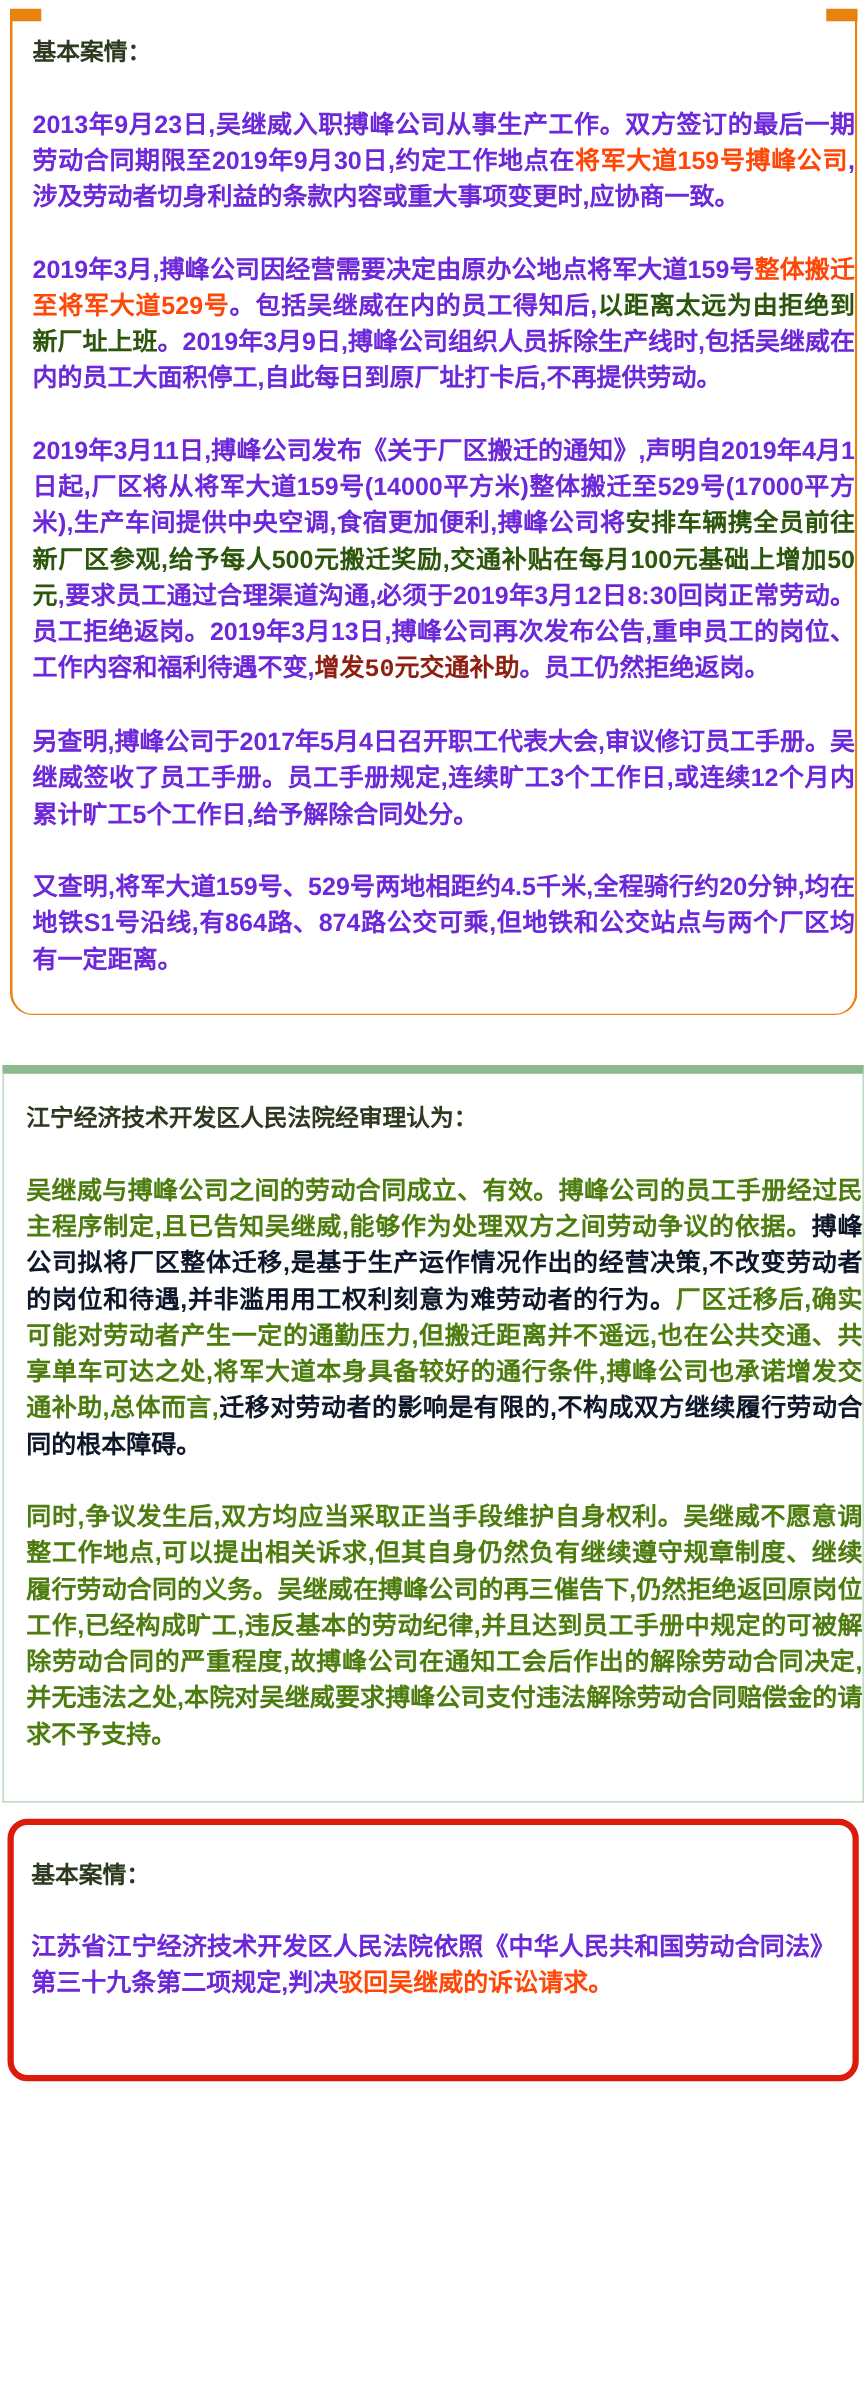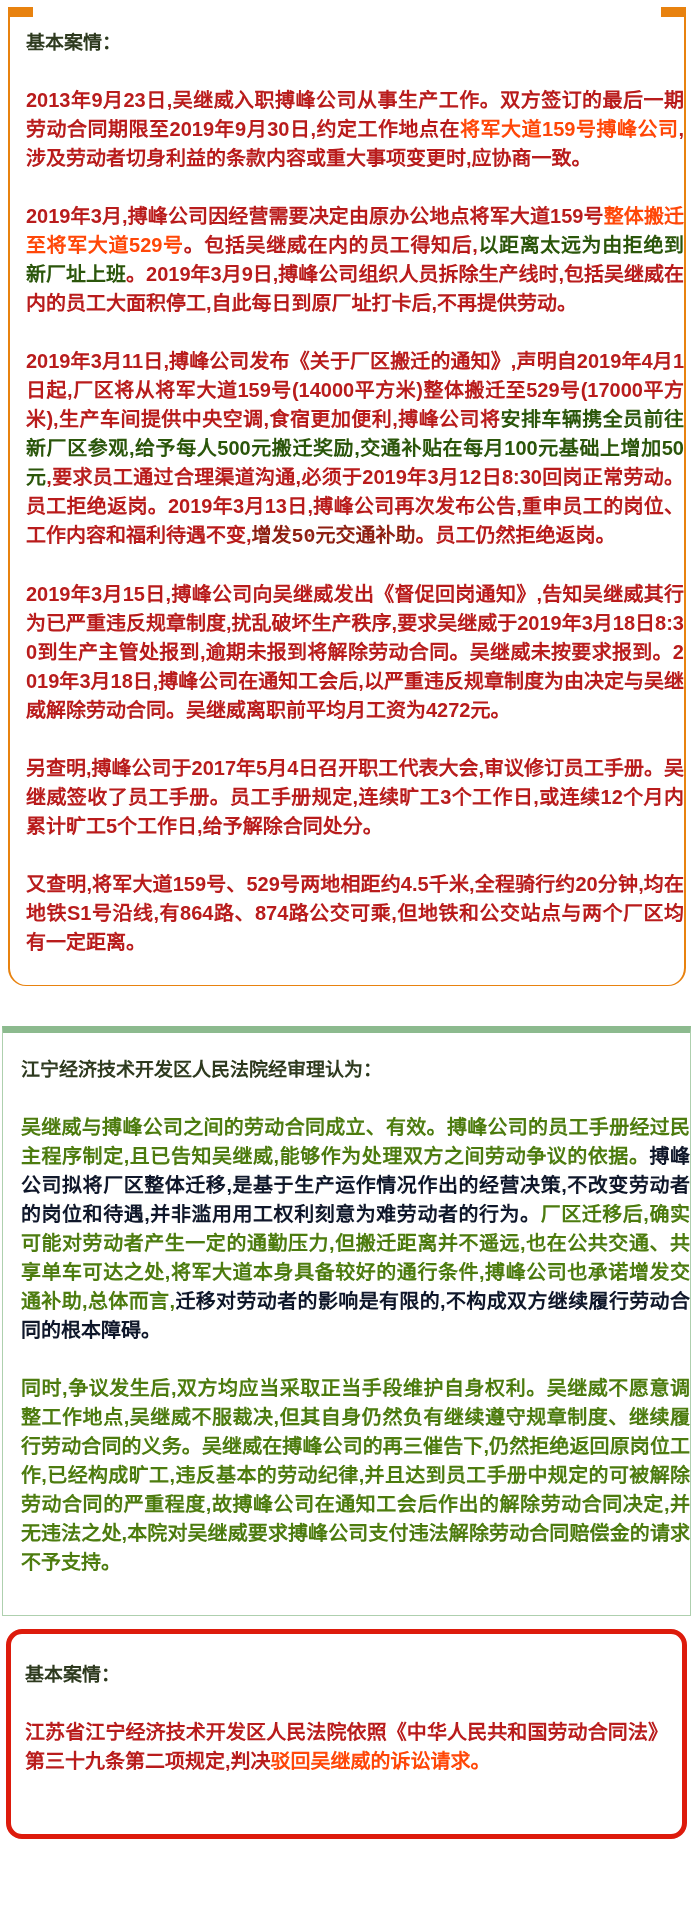--- a/index.html
+++ b/index.html
@@ -52,51 +52,50 @@
 
   .para {
     margin: 29px 0 0 0;
     font-size: 20px;
     line-height: 29px;
     text-align: justify;
     word-break: break-all;
   }
 
   
-  .run-g  { color: #b91c1c; }           
+  .run-g  { color: #6d28d9; }           
   .run-gb { color: #2b560b; }           
   .run-r  { color: #ff4708; }           
   .run-m  { color: #8e2012; font-family: Liberation Mono, monospace; }           
   .run-o  { color: #4d7c0f; }           
   .run-b  { color: #0f172a; }           
 </style>
 </head>
 <body>
 
 <div class="page">
 
   <section class="facts-box">
     <span class="corner corner-tl"></span>
     <span class="corner corner-tr"></span>
     <h2 class="section-title">基本案情：</h2>
     <div>
         <p class="para"><span class="run-g">2013年9月23日,吴继威入职搏峰公司从事生产工作。双方签订的最后一期劳动合同期限至2019年9月30日,约定工作地点在</span><span class="run-r">将军大道159号搏峰公司</span><span class="run-g">,涉及劳动者切身利益的条款内容或重大事项变更时,应协商一致。</span></p>
         <p class="para"><span class="run-g">2019年3月,搏峰公司因经营需要决定由原办公地点将军大道159号</span><span class="run-r">整体搬迁至将军大道529号</span><span class="run-g">。包括吴继威在内的员工得知后,</span><span class="run-gb">以距离太远为由拒绝到新厂址上班</span><span class="run-g">。2019年3月9日,搏峰公司组织人员拆除生产线时,包括吴继威在内的员工大面积停工,自此每日到原厂址打卡后,不再提供劳动。</span></p>
         <p class="para"><span class="run-g">2019年3月11日,搏峰公司发布《关于厂区搬迁的通知》,声明自2019年4月1日起,厂区将从将军大道159号(14000平方米)整体搬迁至529号(17000平方米),生产车间提供中央空调,食宿更加便利,搏峰公司将</span><span class="run-gb">安排车辆携全员前往新厂区参观,给予每人500元搬迁奖励,交通补贴在每月100元基础上增加50元</span><span class="run-g">,要求员工通过合理渠道沟通,必须于2019年3月12日8:30回岗正常劳动。员工拒绝返岗。2019年3月13日,搏峰公司再次发布公告,重申员工的岗位、工作内容和福利待遇不变,</span><span class="run-m">增发50元交通补助</span><span class="run-g">。员工仍然拒绝返岗。</span></p>
-        <p class="para"><span class="run-g">2019年3月15日,搏峰公司向吴继威发出《督促回岗通知》,告知吴继威其行为已严重违反规章制度,扰乱破坏生产秩序,要求吴继威于2019年3月18日8:30到生产主管处报到,逾期未报到将解除劳动合同。吴继威未按要求报到。2019年3月18日,搏峰公司在通知工会后,以严重违反规章制度为由决定与吴继威解除劳动合同。吴继威离职前平均月工资为4272元。</span></p>
         <p class="para"><span class="run-g">另查明,搏峰公司于2017年5月4日召开职工代表大会,审议修订员工手册。吴继威签收了员工手册。员工手册规定,连续旷工3个工作日,或连续12个月内累计旷工5个工作日,给予解除合同处分。</span></p>
         <p class="para"><span class="run-g">又查明,将军大道159号、529号两地相距约4.5千米,全程骑行约20分钟,均在地铁S1号沿线,有864路、874路公交可乘,但地铁和公交站点与两个厂区均有一定距离。</span></p>
       </div>
   </section>
 
   <section class="opinion-box">
     <h2 class="section-title">江宁经济技术开发区人民法院经审理认为：</h2>
     <div>
         <p class="para"><span class="run-o">吴继威与搏峰公司之间的劳动合同成立、有效。搏峰公司的员工手册经过民主程序制定,且已告知吴继威,能够作为处理双方之间劳动争议的依据。</span><span class="run-b">搏峰公司拟将厂区整体迁移,是基于生产运作情况作出的经营决策,不改变劳动者的岗位和待遇,并非滥用用工权利刻意为难劳动者的行为。</span><span class="run-o">厂区迁移后,确实可能对劳动者产生一定的通勤压力,但搬迁距离并不遥远,也在公共交通、共享单车可达之处,将军大道本身具备较好的通行条件,搏峰公司也承诺增发交通补助,总体而言,</span><span class="run-b">迁移对劳动者的影响是有限的,不构成双方继续履行劳动合同的根本障碍。</span></p>
-        <p class="para"><span class="run-o">同时,争议发生后,双方均应当采取正当手段维护自身权利。吴继威不愿意调整工作地点,吴继威不服裁决,但其自身仍然负有继续遵守规章制度、继续履行劳动合同的义务。吴继威在搏峰公司的再三催告下,仍然拒绝返回原岗位工作,已经构成旷工,违反基本的劳动纪律,并且达到员工手册中规定的可被解除劳动合同的严重程度,故搏峰公司在通知工会后作出的解除劳动合同决定,并无违法之处,本院对吴继威要求搏峰公司支付违法解除劳动合同赔偿金的请求不予支持。</span></p>
+        <p class="para"><span class="run-o">同时,争议发生后,双方均应当采取正当手段维护自身权利。吴继威不愿意调整工作地点,可以提出相关诉求,但其自身仍然负有继续遵守规章制度、继续履行劳动合同的义务。吴继威在搏峰公司的再三催告下,仍然拒绝返回原岗位工作,已经构成旷工,违反基本的劳动纪律,并且达到员工手册中规定的可被解除劳动合同的严重程度,故搏峰公司在通知工会后作出的解除劳动合同决定,并无违法之处,本院对吴继威要求搏峰公司支付违法解除劳动合同赔偿金的请求不予支持。</span></p>
       </div>
   </section>
 
   <section class="judgment-box">
     <h2 class="section-title">基本案情：</h2>
     <div>
         <p class="para"><span class="run-g">江苏省江宁经济技术开发区人民法院依照《中华人民共和国劳动合同法》第三十九条第二项规定,判决</span><span class="run-r">驳回吴继威的诉讼请求。</span></p>
       </div>
   </section>
 

